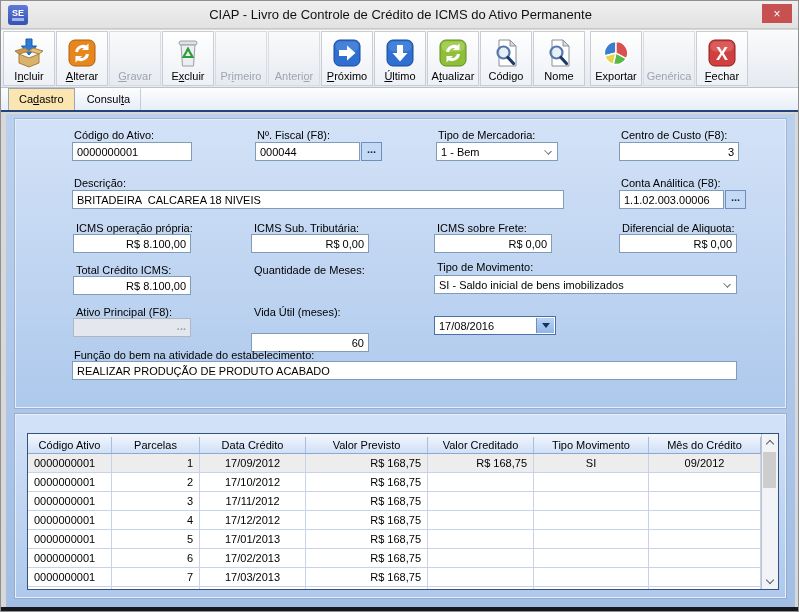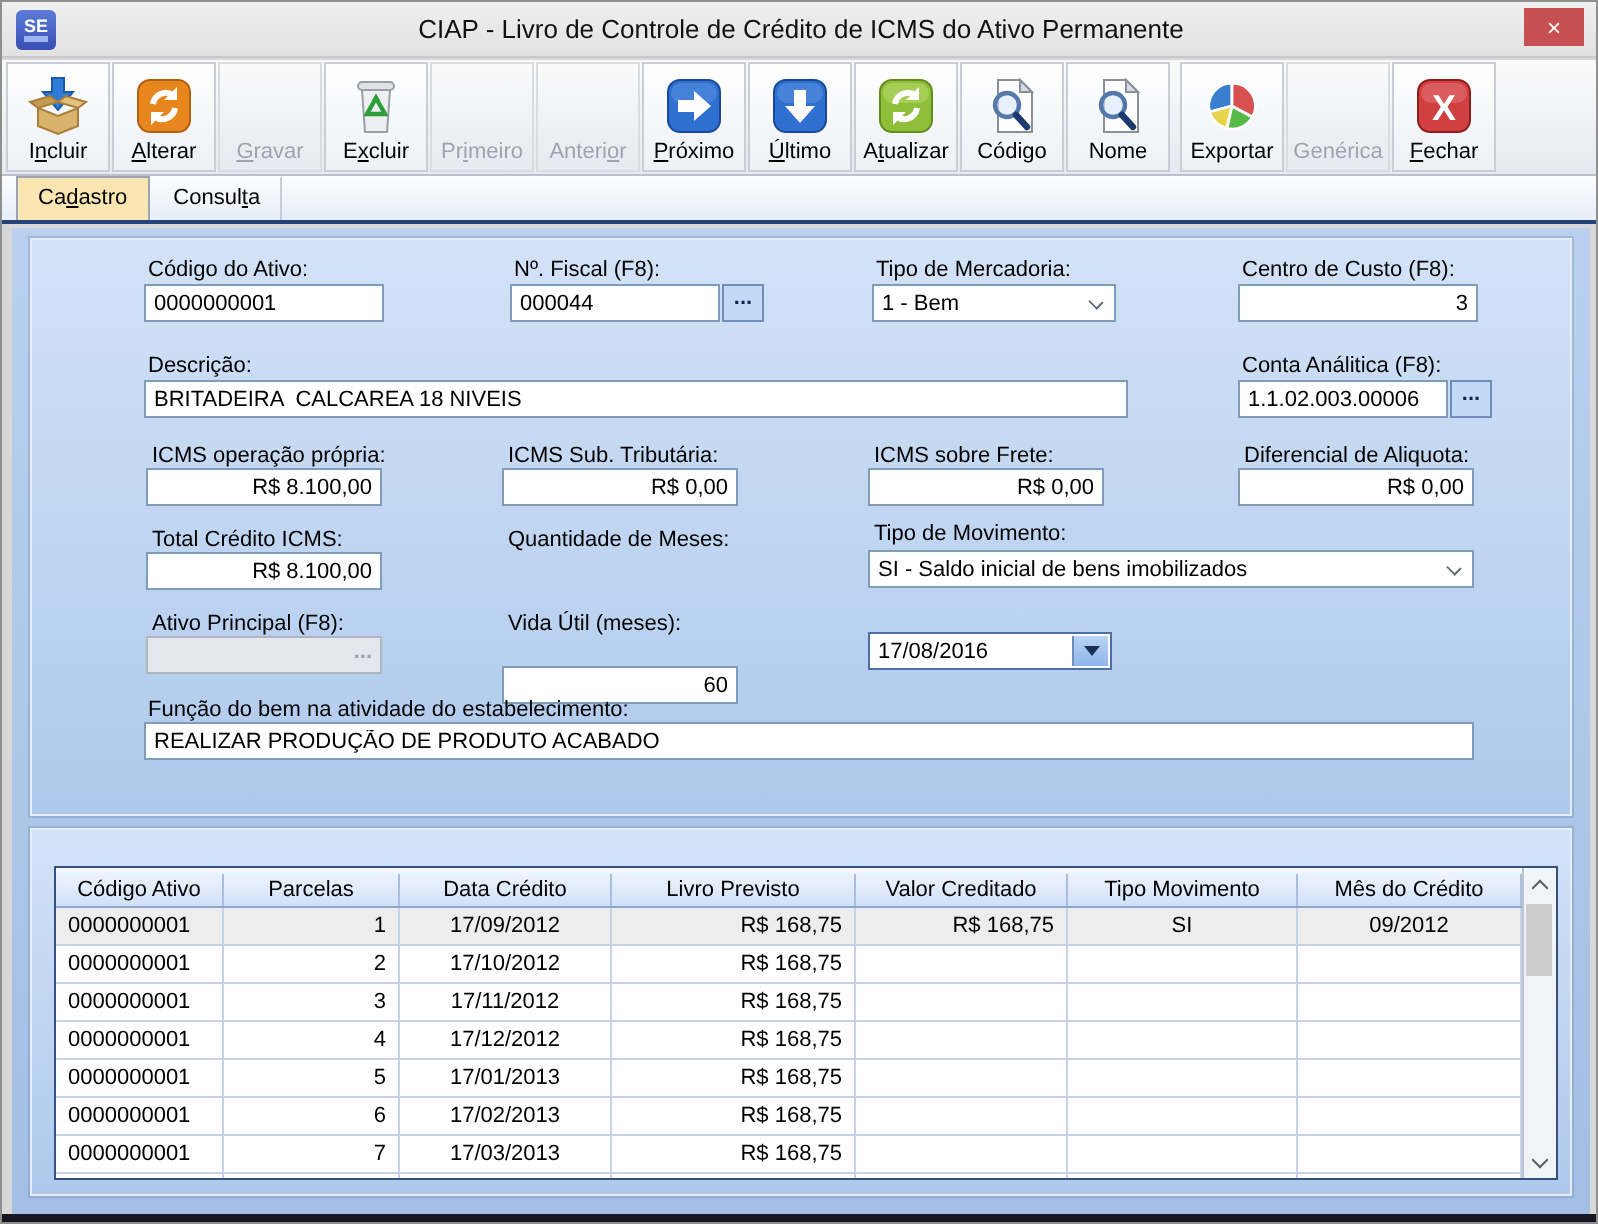--- a/index.html
+++ b/index.html
@@ -302,21 +302,21 @@
       <input class="finput" style="left: 56px; top: 241px; width: 665px;" value="REALIZAR PRODUÇÃO DE PRODUTO ACABADO">
     </div>
 
     <div class="groupbox gb2">
       <div class="grid-wrap">
         <div class="grid-cols">
           <div class="grid-header" id="grid-header">
               <div class="gcell" style="width: 84px; text-align: center;">Código Ativo</div>
               <div class="gcell" style="width: 88px; text-align: center;">Parcelas</div>
               <div class="gcell" style="width: 106px; text-align: center;">Data Crédito</div>
-              <div class="gcell" style="width: 122px; text-align: center;">Livro Previsto</div>
+              <div class="gcell" style="width: 122px; text-align: center;">Valor Previsto</div>
               <div class="gcell" style="width: 106px; text-align: center;">Valor Creditado</div>
               <div class="gcell" style="width: 115px; text-align: center;">Tipo Movimento</div>
               <div class="gcell" style="width: 112px; text-align: center;">Mês do Crédito</div>
             </div>
           <div id="grid-body">
               <div class="grow sel">
                 <div class="gcell" style="width: 84px; text-align: left;">0000000001</div>
                 <div class="gcell" style="width: 88px; text-align: right;">1</div>
                 <div class="gcell" style="width: 106px; text-align: center;">17/09/2012</div>
                 <div class="gcell" style="width: 122px; text-align: right;">R$ 168,75</div>

